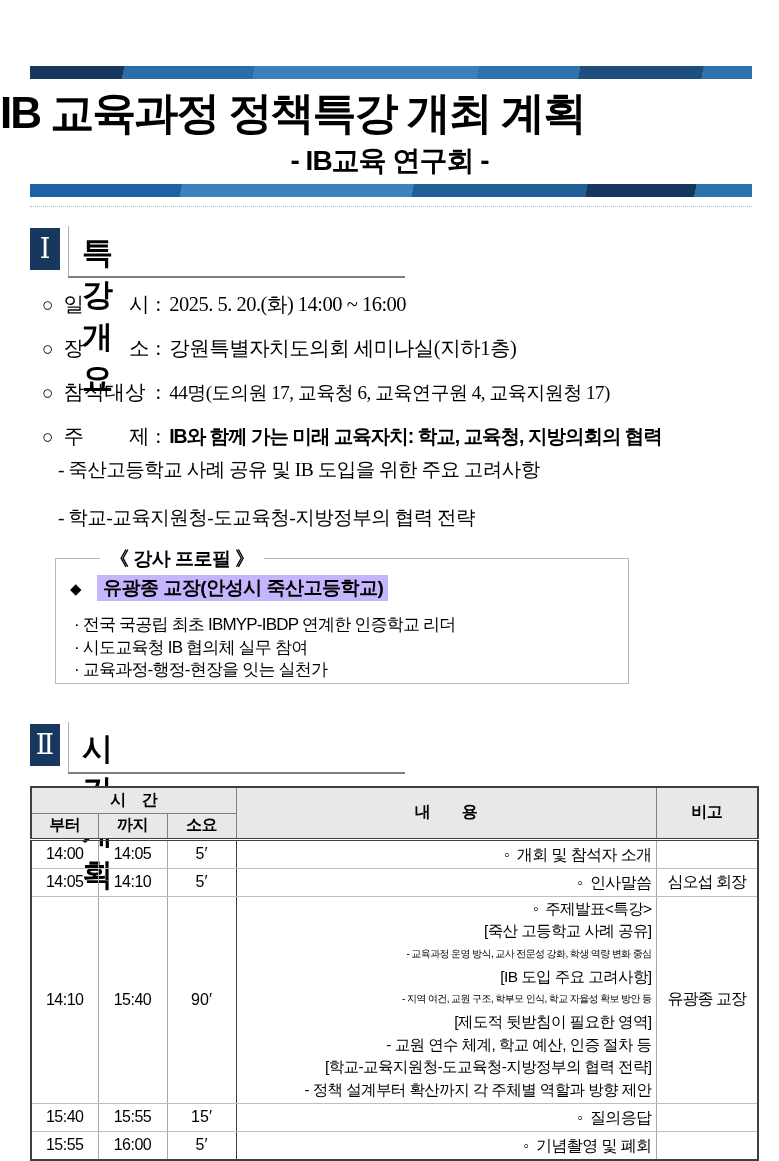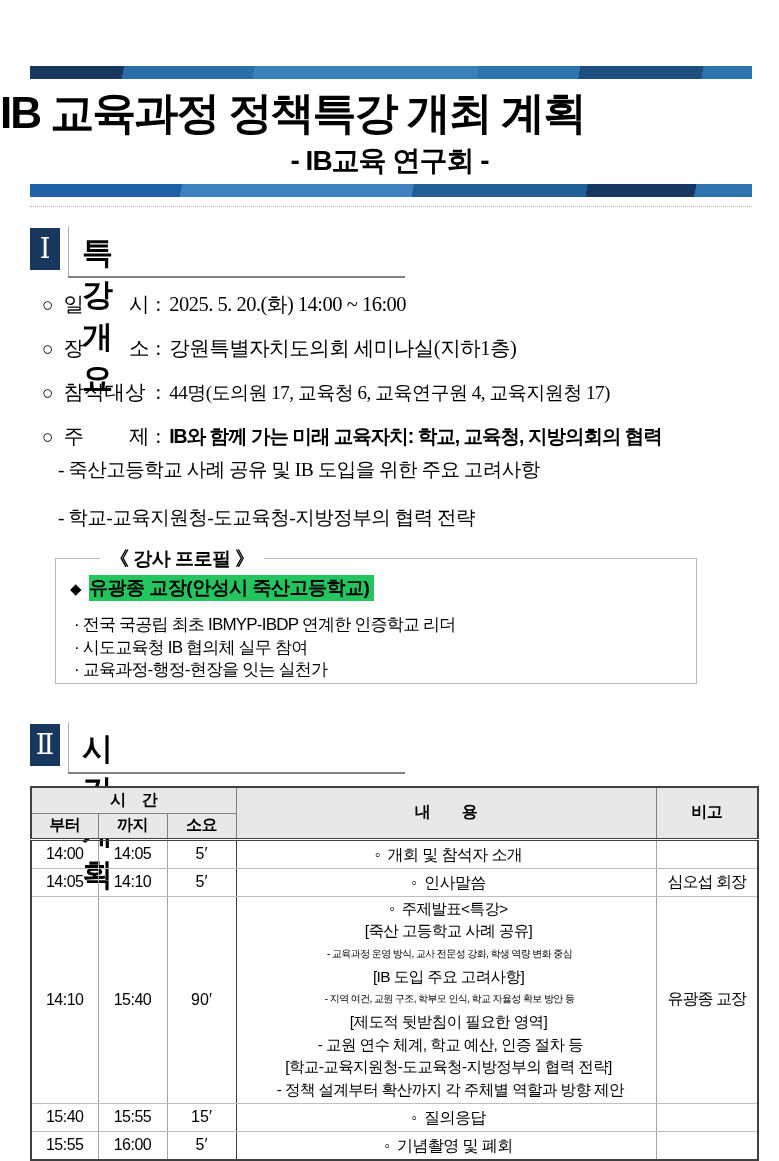--- a/index.html
+++ b/index.html
@@ -35,42 +35,42 @@
   .ov-bullet { display:inline-block; margin-right:10px; font-size:19px; }
   .ov-label { display:inline-block; width:86px; text-align:justify; text-align-last:justify; }
   .ov-sep { display:inline-block; margin:0 8px 0 6px; }
   .ov-value { letter-spacing:-0.5px; }
   .ov-value-bold { font-family:"Liberation Sans","DejaVu Sans",sans-serif; font-weight:800;
     font-size:19.5px; letter-spacing:-1px;margin-top:28px; }
   .ov-sub { position:absolute; left:58px; font-family:"Liberation Serif","DejaVu Serif",serif;
     font-size:19.5px; letter-spacing:-0.5px; white-space:nowrap; }
 
   
-  .profile-box { position:absolute; left:55px; top:558px; width:642px; height:126px;
+  .profile-box { position:absolute; left:55px; top:558px; width:574px; height:126px;
     border:1px solid #b7b7b7; }
   .profile-legend { position:absolute; left:44px; top:-13px; background:#fff; padding:0 10px;
     font-size:19px; font-weight:800; letter-spacing:-0.5px; }
   .profile-name-line { position:absolute; left:14px; top:16px; font-size:19px; font-weight:800; letter-spacing:-0.5px; }
   .profile-diamond { margin-right:8px; font-size:15px; }
-  .profile-highlight { background:#22c55e; padding:2px 5px 3px 0; }
+  .profile-highlight { background:#c4b5fd; padding:2px 5px 3px 6px;margin-left:8px; }
   .profile-detail { position:absolute; left:18px; font-size:17px; letter-spacing:-0.8px; white-space:pre; }
 
   
   .sched { position:absolute; left:30px; top:786px; width:727px; border-collapse:collapse;
     table-layout:fixed; }
   .sched th, .sched td { font-size:16px; vertical-align:middle; }
   .sched thead th { background:#e8e8e8; font-weight:700; height:26px;
     border:1px solid #808080; white-space:pre; letter-spacing:-0.5px; }
   .sched thead tr.h2 th, .sched thead th.sp2 { border-bottom:3px double #404040; }
   .sched { border:2px solid #404040; }
   .sched tbody td { border-bottom:1px solid #bfbfbf; }
   .sched tbody tr:last-child td { border-bottom:2px solid #404040; }
   .c-time { text-align:center; border-right:1px solid #a6a6a6; letter-spacing:-0.5px; }
   .c-dur  { text-align:center; border-right:1.5px solid #404040; }
-  .c-content { text-align:center; padding:1px 4px 1px 9px; border-right:1px solid #a6a6a6; }
+  .c-content { text-align:right; padding:1px 4px 1px 9px; border-right:1px solid #a6a6a6; }
   .c-note { text-align:center; font-size:14px; letter-spacing:-1px; }
   .r-s td { height:25px; }
   .r-big td { height:205px; }
   .r-e td { height:27px; }
   .line { white-space:pre; line-height:22.7px; font-size:15.5px; letter-spacing:-0.6px; overflow:hidden; }
   .line.condensed { font-size:10px; letter-spacing:-0.6px; }
   .r-s .line, .r-e .line { font-size:16px; line-height:25px; }
 </style>
 </head>
 <body>

